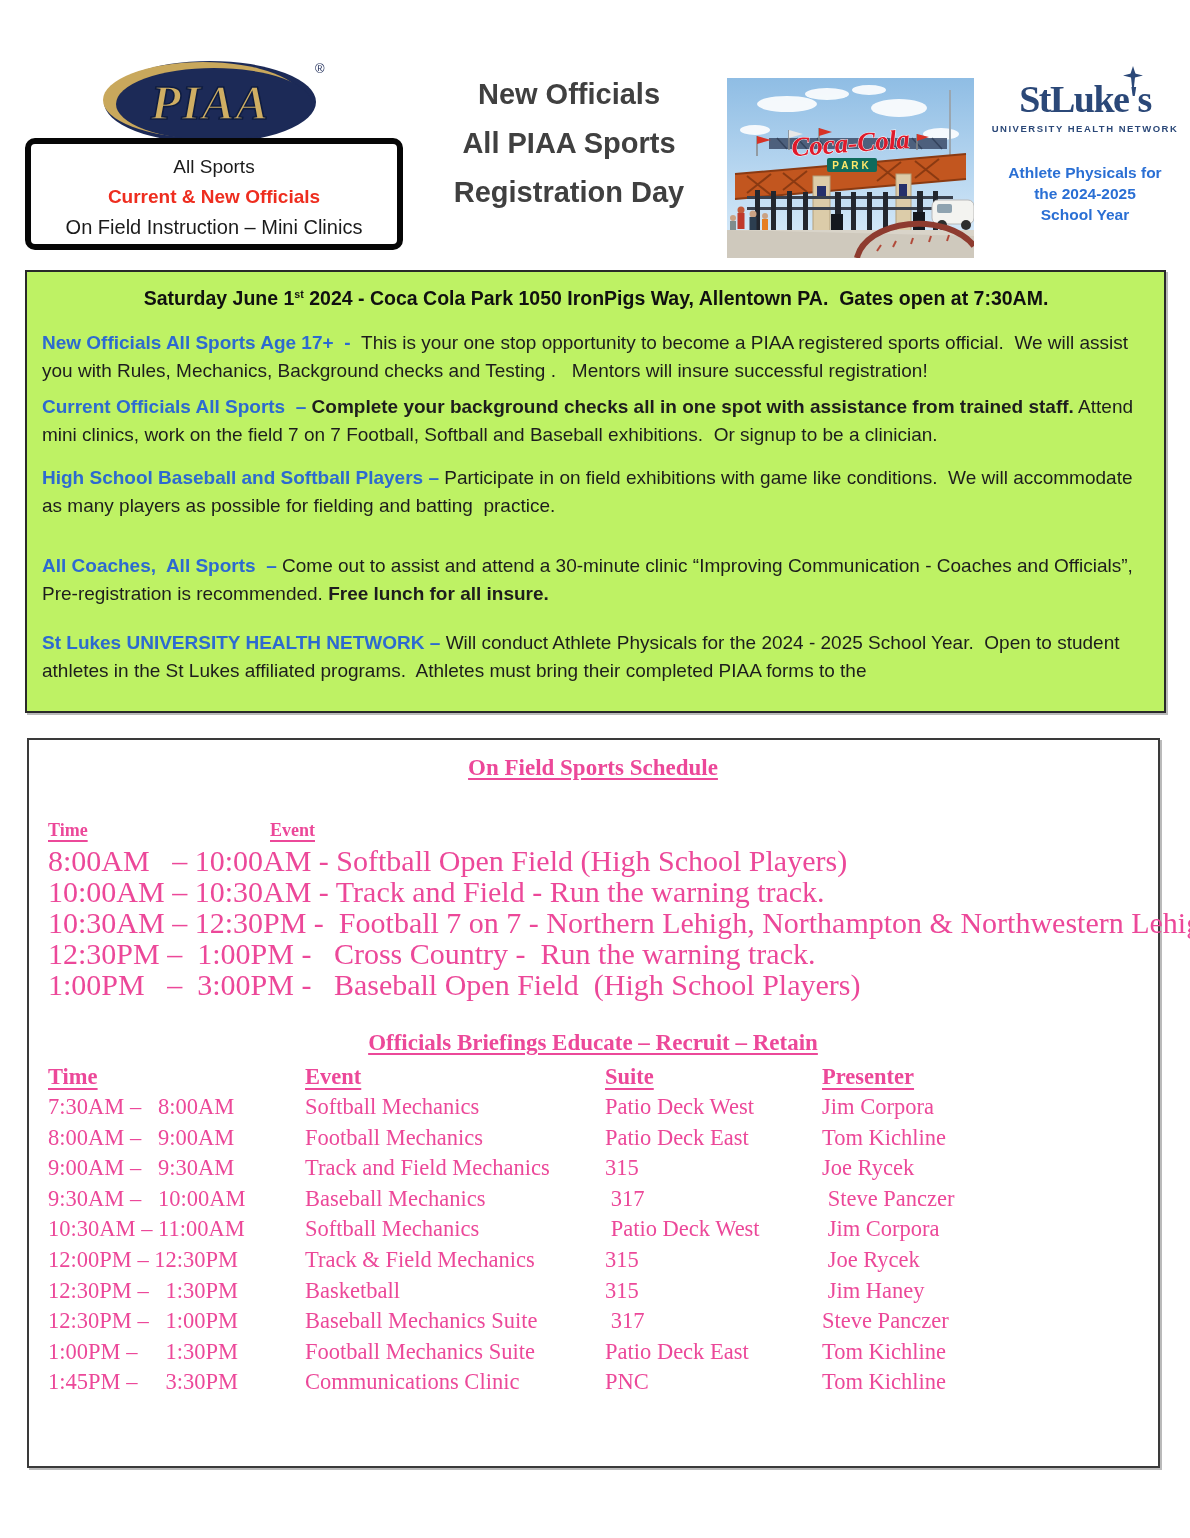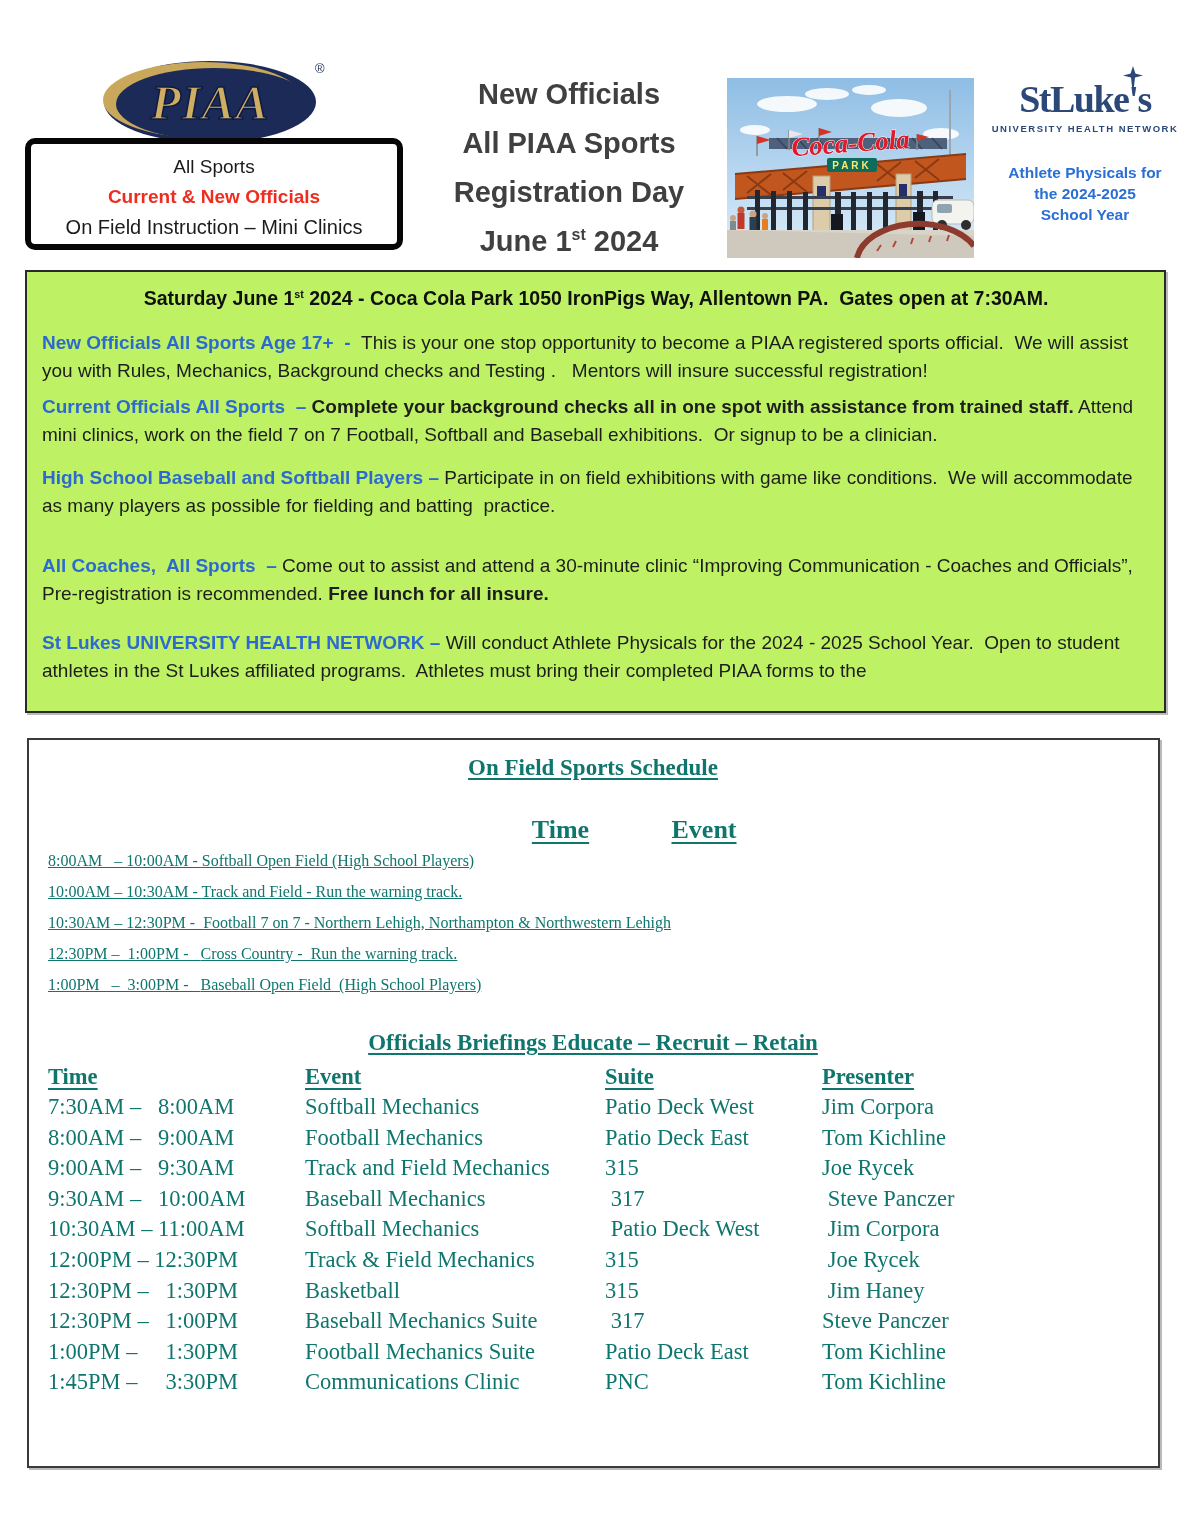--- a/index.html
+++ b/index.html
@@ -56,32 +56,32 @@
   #paras .para:nth-child(3) { margin-top:15px; }
   #paras .para:nth-child(4) { margin-top:32px; }
   #paras .para:nth-child(5) { margin-top:21px; }
   .seg-lead { color:#2d6ad0; font-weight:bold; }
   .seg-bold { font-weight:bold; }
 
   
   .schedule-box {
     position:absolute; left:27px; top:738px; width:1133px; height:730px;
     border:2px solid #3a3a3a; box-sizing:border-box; background:#fff;
-    font-family:"Liberation Serif", serif; color:#0f766e;
+    font-family:"Liberation Serif", serif; color:#ec4899;
     padding:14px 20px 0 19px; box-shadow:2px 2px 0 rgba(130,130,130,.55);
   }
   .sched-title {
     text-align:center; font-weight:bold; font-size:23px; line-height:28px;
     text-decoration:underline; text-decoration-thickness:2px; text-underline-offset:3px;
   }
   .u { text-decoration:underline; text-decoration-thickness:2px; text-underline-offset:4px; }
 
-  .onfield-headers { margin-top:33px; font-weight:bold; font-size:26px; line-height:30px;text-align:center; }
+  .onfield-headers { margin-top:33px; font-weight:bold; font-size:18px; line-height:30px; }
   .onfield-time-h { display:inline-block; width:222px; }
-  .onfield-row { font-size:16px; line-height:31px; white-space:pre;text-decoration:underline; }
+  .onfield-row { font-size:30px; line-height:31px; white-space:pre; }
   .of-time, .of-event { white-space:pre; }
 
   .briefings-title { margin-top:29px; }
   table.briefings { border-collapse:collapse; margin-top:4px; width:1090px; table-layout:fixed; }
   table.briefings col.c-time { width:257px; }
   table.briefings col.c-event { width:300px; }
   table.briefings col.c-suite { width:217px; }
   table.briefings th {
     text-align:left; font-size:22.5px; line-height:31px; padding:0; font-weight:bold;
   }
@@ -109,21 +109,20 @@
     <div class="banner-box">
       <div class="banner-line1">All Sports</div>
       <div class="banner-line2">Current &amp; New Officials</div>
       <div class="banner-line3">On Field Instruction – Mini Clinics</div>
     </div>
 
     <div class="title-block">
       <div>New Officials</div>
       <div>All PIAA Sports</div>
       <div>Registration Day</div>
-      <div><span>June 1</span><sup>st</sup><span> 2024</span></div>
     </div>
 
     <div class="photo">
       <svg width="247" height="180" viewBox="0 0 247 180">
         <defs>
           <linearGradient id="skyg" x1="0" y1="0" x2="0" y2="1">
             <stop offset="0" stop-color="#8fbde4"></stop>
               <stop offset="1" stop-color="#ddeefb"></stop>
           </linearGradient>
         </defs>

